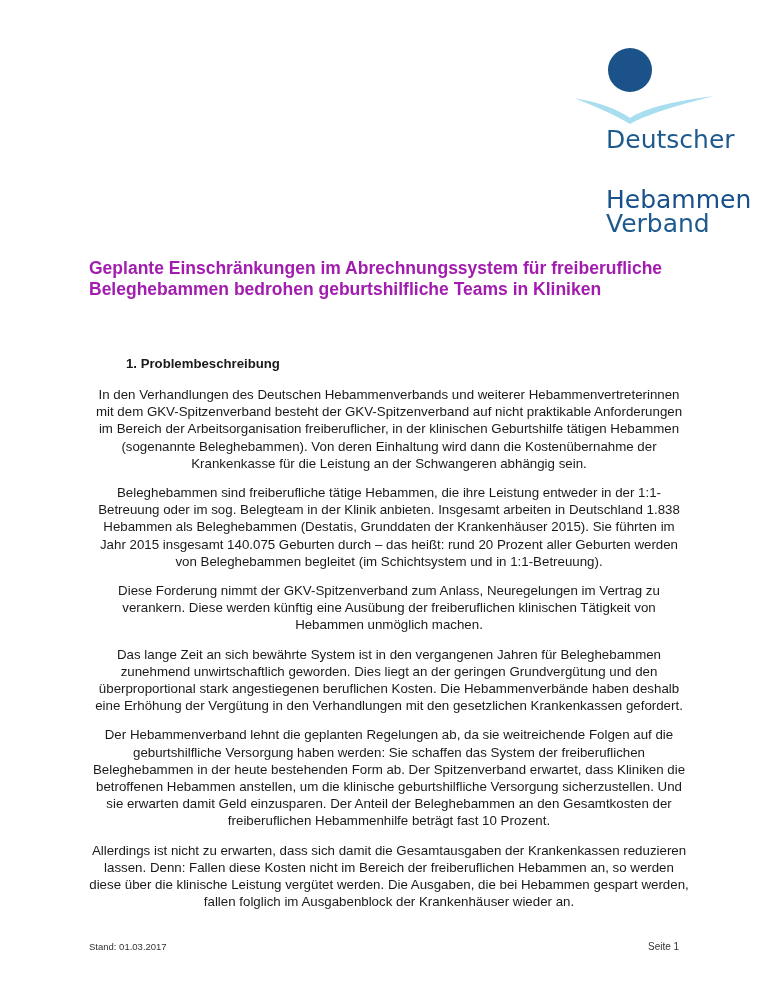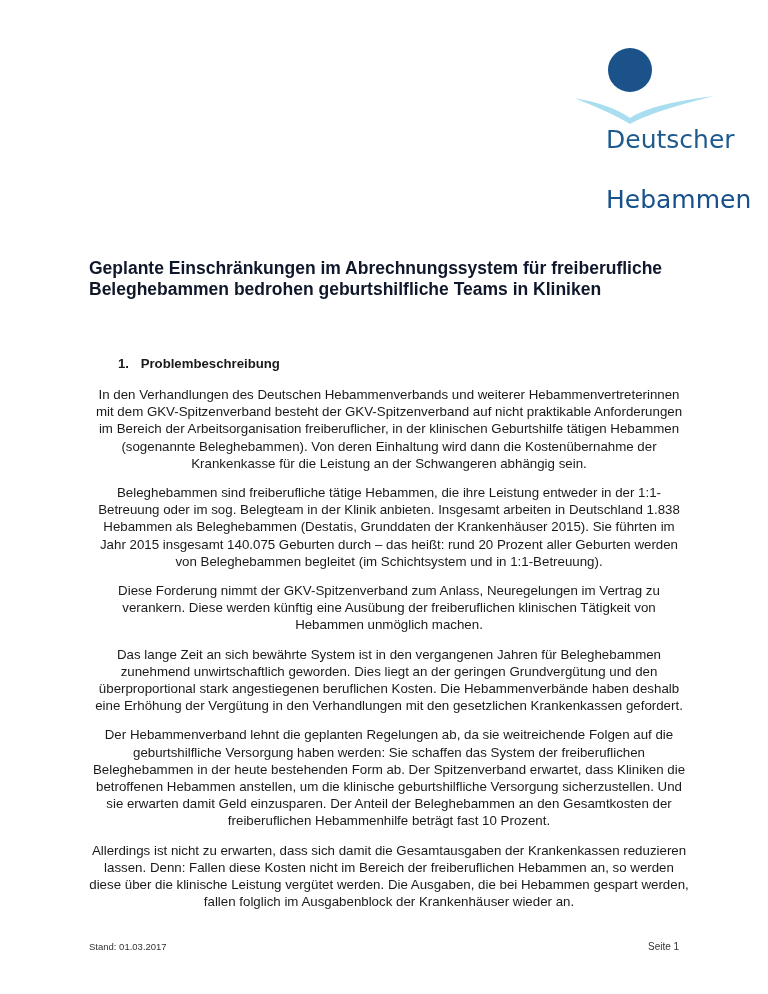--- a/index.html
+++ b/index.html
@@ -4,39 +4,40 @@
 <style>
   html, body { margin: 0; padding: 0; background: #ffffff; }
   body { width: 768px; height: 994px; position: relative; overflow: hidden;
          font-family: "Liberation Sans", sans-serif; color: #1a1a1a; }
   .logo { position: absolute; left: 570px; top: 48px; width: 160px; height: 150px; }
   .logo svg { position: absolute; left: 0; top: 0; }
   .logo-text { position: absolute; left: 36px; top: 80px; font-family: "DejaVu Sans", sans-serif;
                color: #1e5a8e; font-size: 25px; line-height: 24px; }
   .logo-text .bold { font-weight: normal; color: #17508a; margin-top: 36px; }
   .title { position: absolute; left: 89px; top: 258px; width: 600px; margin: 0;
-           font-size: 17.5px; font-weight: bold; line-height: 21px; color: #0f172a; }
-  .section { position: absolute; left: 118px; top: 356px; margin: 0; font-size: 13.2px; font-weight: bold; }
+           font-size: 17.5px; font-weight: bold; line-height: 21px; color: #a21caf; }
+  .section { position: absolute; left: 118px; top: 356px; margin: 0; font-size: 13.2px; font-weight: bold; text-align: right; }
   .section .num { display: inline-block; width: 19px; }
   .body { position: absolute; left: 89px; top: 386px; width: 600px; text-align: center; }
   .body p { margin: 0 0 12px 0; font-size: 13.3px; line-height: 17.2px; }
   .footer-left { position: absolute; left: 89px; top: 941px; font-size: 9.5px; color: #333; }
   .footer-right { position: absolute; left: 648px; top: 941px; font-size: 10px; color: #333; }
 </style>
 </head>
 <body>
 
 <div class="logo">
   <svg width="160" height="80" viewBox="0 0 160 80">
     <circle cx="60" cy="22" r="22" fill="#1b5289"></circle>
     <path d="M4 50 Q40 56 60 70 Q80 56 144 48 Q80 64 60 76 Q40 64 4 50 Z" fill="#a8def0"></path>
   </svg>
   <div class="logo-text">
     <div>Deutscher</div>
     <div class="bold">Hebammen</div>
+    <div>Verband</div>
   </div>
 </div>
 
 <h1 class="title">Geplante Einschränkungen im Abrechnungssystem für freiberufliche Beleghebammen bedrohen geburtshilfliche Teams in Kliniken</h1>
 
 <h2 class="section">
   <span class="num">1.</span>
   <span>Problembeschreibung</span>
 </h2>
 

